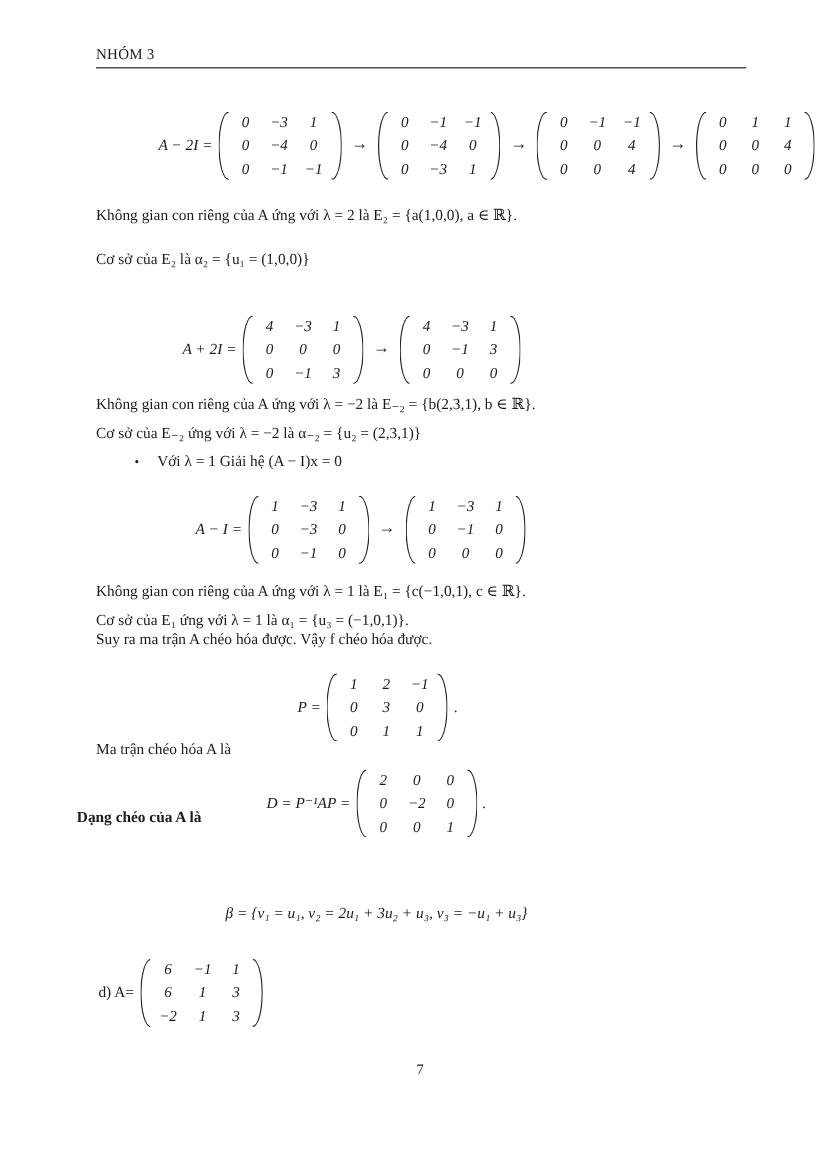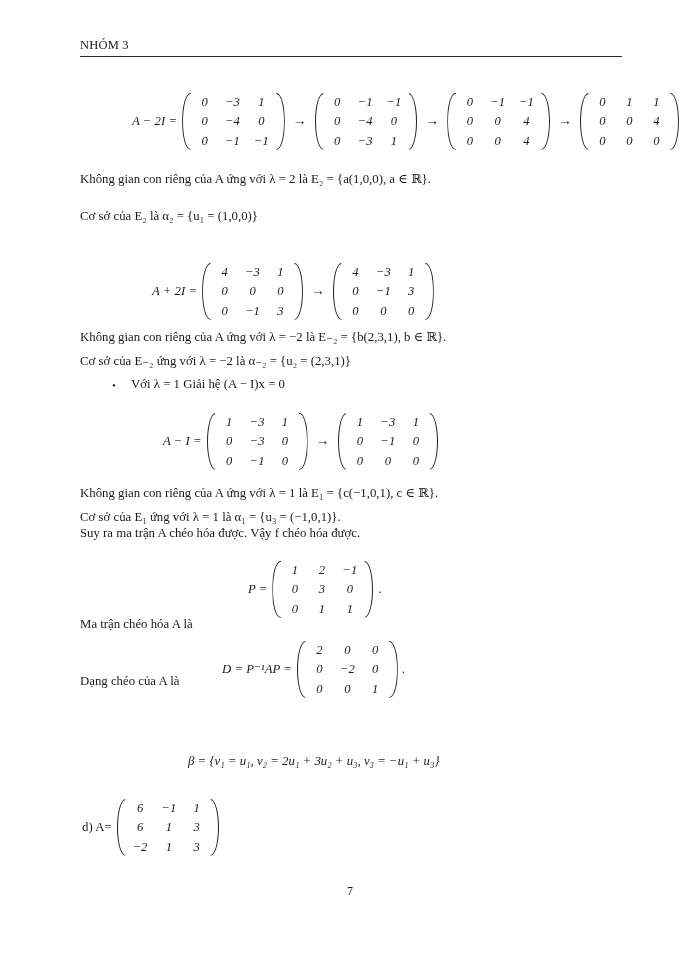--- a/index.html
+++ b/index.html
@@ -401,21 +401,21 @@
               <td>1</td>
               <td>1</td>
             </tr>
       </tbody>
         </table>
       <span class="paren r"></span>
     </span>
     <span style="margin-left:4px;">.</span>
   </div>
 
-  <div class="para" style="left:80px; top:672px;">Dạng chéo của A là</div>
+  <div class="para" style="left:64px; top:672px;font-weight:bold;">Dạng chéo của A là</div>
 
   <div class="mathrow" style="left:222px; top:640px;">
     <span class="lbl">D = P⁻¹AP =</span>
     <span class="matrix">
       <span class="paren l"></span>
       <table>
         <tbody>
             <tr>
               <td>2</td>
               <td>0</td>

